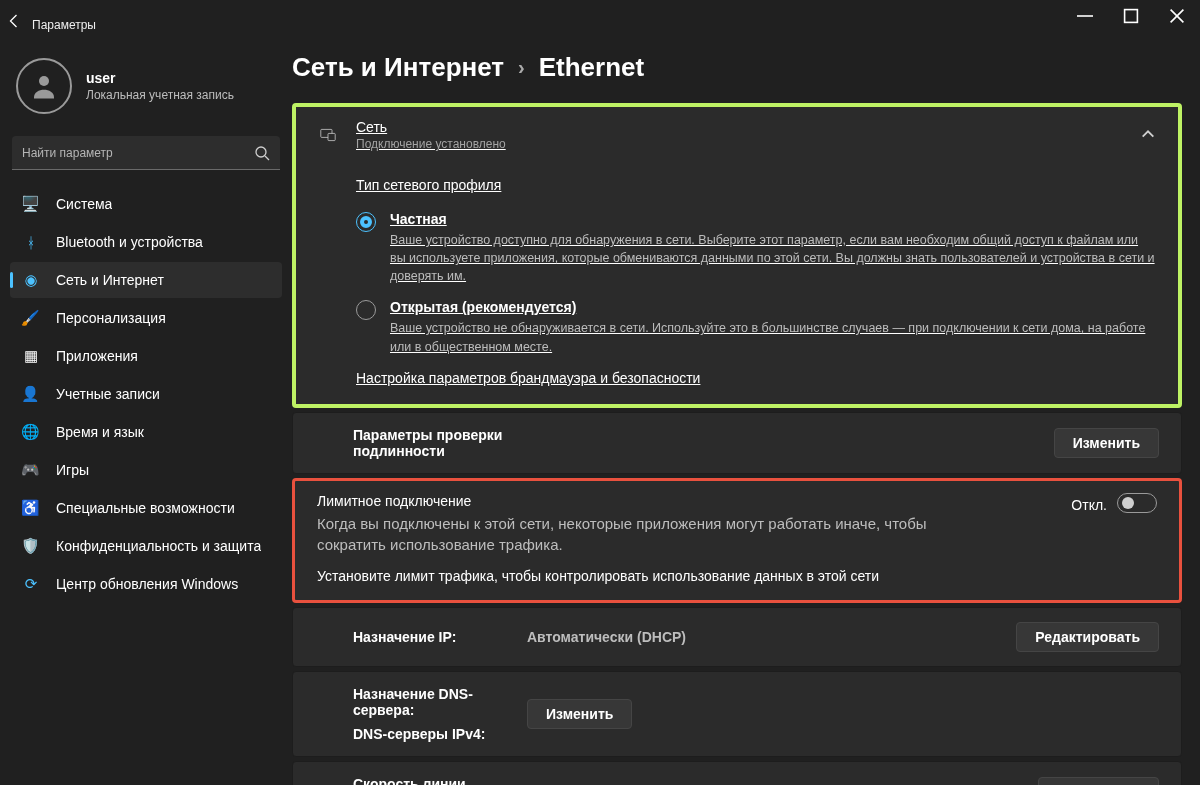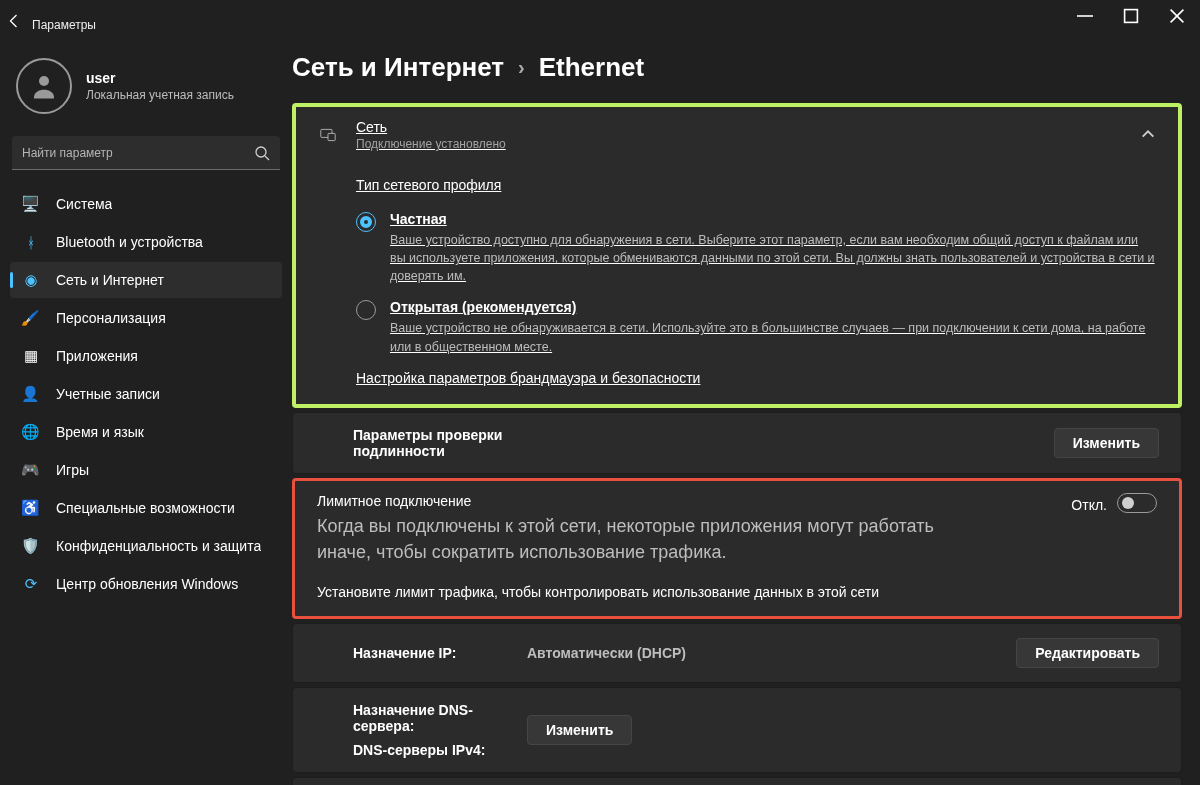--- a/index.html
+++ b/index.html
@@ -132,25 +132,25 @@
   .btn {
     background: #373737; border: 1px solid #454545; color: #fff;
     padding: 6px 18px; border-radius: 4px; font-size: 14px; min-width: 100px;
     text-align: center;
   }
 
   .metered {
     background: #2b2b2b; border-radius: 4px;
     border: 3px solid #e9513e;
     padding: 12px 22px 16px 22px; margin-bottom: 4px;
-    display: flex; flex-direction: column; gap: 19px;
+    display: flex; flex-direction: column; gap: 12px;
   }
   .metered-top { display: flex; align-items: flex-start; gap: 16px; }
   .metered .mt { font-size: 14px; color: #fff; margin-bottom: 4px; }
-  .metered .md { font-size: 18px; color: #bdbdbd; line-height: 1.45; max-width: 640px; }
+  .metered .md { font-size: 15px; color: #bdbdbd; line-height: 1.45; max-width: 640px; }
   .toggle-wrap { margin-left: auto; display: flex; align-items: flex-end; gap: 10px; color: #fff; font-size: 14px; }
   .toggle {
     width: 40px; height: 20px; border-radius: 20px; border: 1px solid #9a9a9a;
     position: relative;
   }
   .toggle::after {
     content: ""; position: absolute; width: 12px; height: 12px; border-radius: 50%;
     background: #cfcfcf; top: 3px; left: 4px;
   }
   .metered .link2 { font-size: 14px; color: #fff; }

